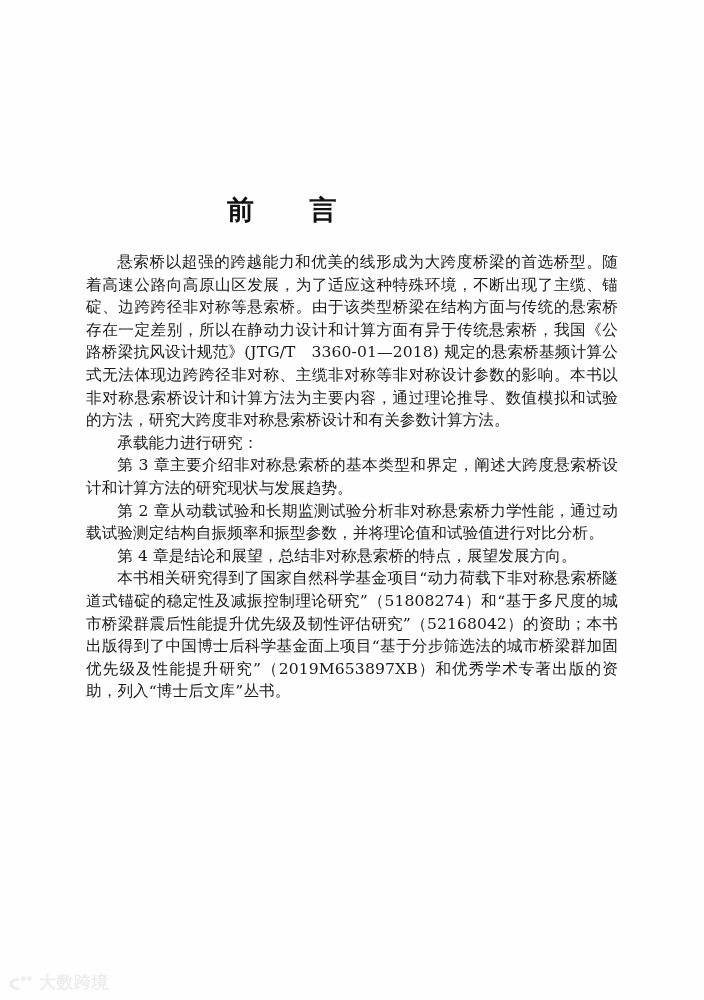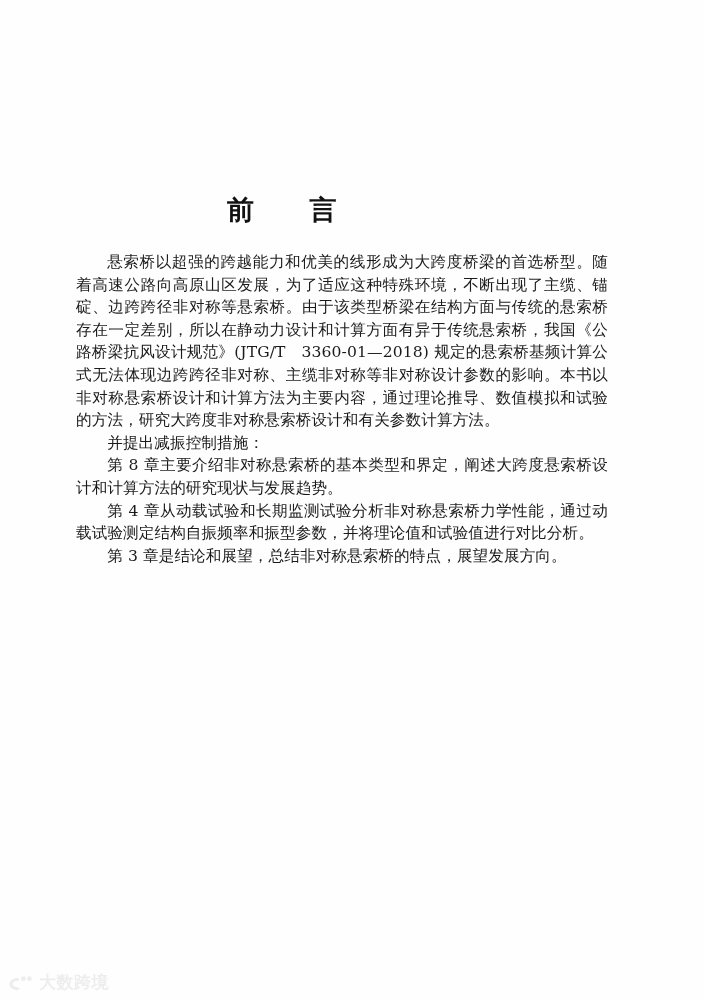--- a/index.html
+++ b/index.html
@@ -37,21 +37,21 @@
     letter-spacing: 0.5px;
     color: #111111;
     line-height: 34px;
     white-space: pre;
   }
 
   
   .body-block {
     position: absolute;
     top: 251px;
-    left: 76px;
+    left: 86px;
     width: 532px;
     font-family: "DejaVu Serif", "Liberation Serif", serif;
     font-size: 15.6px;
     line-height: 22.6px;
     color: #1a1a1a;
     text-align: justify;
     text-justify: inter-character;
   }
 
   .para {
@@ -91,24 +91,25 @@
 </style>
 </head>
 <body>
 
 <div class="page">
 
   <div class="chapter-title">前　　言</div>
 
   <div class="body-block">
     <p class="para">悬索桥以超强的跨越能力和优美的线形成为大跨度桥梁的首选桥型。随着高速公路向高原山区发展，为了适应这种特殊环境，不断出现了主缆、锚碇、边跨跨径非对称等悬索桥。由于该类型桥梁在结构方面与传统的悬索桥存在一定差别，所以在静动力设计和计算方面有异于传统悬索桥，我国《公路桥梁抗风设计规范》(JTG/T　3360-01—2018) 规定的悬索桥基频计算公式无法体现边跨跨径非对称、主缆非对称等非对称设计参数的影响。本书以非对称悬索桥设计和计算方法为主要内容，通过理论推导、数值模拟和试验的方法，研究大跨度非对称悬索桥设计和有关参数计算方法。</p>
-    <p class="para">并提出减振控制措施：</p>
-    <p class="para">第 8 章主要介绍非对称悬索桥的基本类型和界定，阐述大跨度悬索桥设计和计算方法的研究现状与发展趋势。</p>
-    <p class="para">第 4 章从动载试验和长期监测试验分析非对称悬索桥力学性能，通过动载试验测定结构自振频率和振型参数，并将理论值和试验值进行对比分析。</p>
-    <p class="para">第 3 章是结论和展望，总结非对称悬索桥的特点，展望发展方向。</p>
+    <p class="para">承载能力进行研究：</p>
+    <p class="para">第 3 章主要介绍非对称悬索桥的基本类型和界定，阐述大跨度悬索桥设计和计算方法的研究现状与发展趋势。</p>
+    <p class="para">第 2 章从动载试验和长期监测试验分析非对称悬索桥力学性能，通过动载试验测定结构自振频率和振型参数，并将理论值和试验值进行对比分析。</p>
+    <p class="para">第 4 章是结论和展望，总结非对称悬索桥的特点，展望发展方向。</p>
+    <p class="para">本书相关研究得到了国家自然科学基金项目“动力荷载下非对称悬索桥隧道式锚碇的稳定性及减振控制理论研究”（51808274）和“基于多尺度的城市桥梁群震后性能提升优先级及韧性评估研究”（52168042）的资助；本书出版得到了中国博士后科学基金面上项目“基于分步筛选法的城市桥梁群加固优先级及性能提升研究”（2019M653897XB）和优秀学术专著出版的资助，列入“博士后文库”丛书。</p>
   </div>
 
   <div class="watermark">
     <span class="watermark-logo-wrap">
       <svg class="watermark-logo" viewBox="0 0 34 24" xmlns="http://www.w3.org/2000/svg" aria-hidden="true">
         <path d="M12 6 C6 6 2 10 2 14 C2 18 6 22 12 22 C14 22 15 21 15 20 C15 19 13 18 11 18 C8 18 6 16 6 14 C6 12 8 10 11 10 C13 10 15 9 15 8 C15 7 14 6 12 6 Z" fill="#c9c9c9"></path>
         <circle cx="20" cy="7" r="3.1" fill="#c9c9c9"></circle>
         <circle cx="28" cy="7" r="3.1" fill="#c9c9c9"></circle>
       </svg>
     </span>

